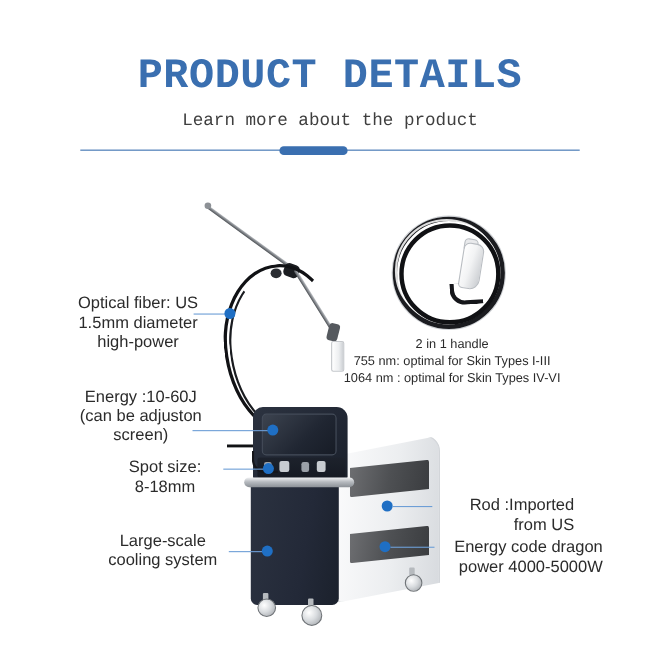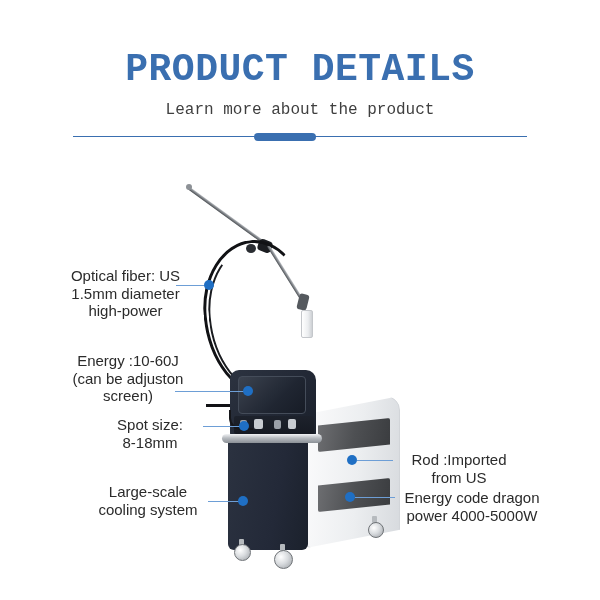--- a/index.html
+++ b/index.html
@@ -77,21 +77,21 @@
   }
 
   
   .callout {
     position: absolute;
     font-family: "Liberation Sans", sans-serif;
     font-size: 15px;
     line-height: 17.5px;
     color: #2b2b2b;
   }
-  .callout.right-al { text-align: center; }
+  .callout.right-al { text-align: right; }
   .callout.left-al  { text-align: center; }
 
   
   .leader {
     position: absolute;
     height: 1.3px;
     background: #6d9ed6;
   }
   .dot {
     position: absolute;
@@ -378,20 +378,33 @@
 
   <div id="header">
     <div id="title">PRODUCT DETAILS</div>
     <div id="subtitle">Learn more about the product</div>
     <div id="divider-wrap">
       <div id="divider-line"></div>
       <div id="divider-knob"></div>
     </div>
   </div>
 
+  <div id="handle-group">
+    <div id="coil-outer" class="coil"></div>
+    <div id="coil-gloss" class="coil"></div>
+    <div id="coil-inner" class="coil"></div>
+    <div id="handpiece-tip"></div>
+    <div id="handpiece"></div>
+    <div id="handpiece-cable"></div>
+    <div id="handle-caption">
+      <div>2 in 1 handle</div>
+      <div>755 nm: optimal for Skin Types I-III</div>
+      <div>1064 nm : optimal for Skin Types IV-VI</div>
+    </div>
+  </div>
 
   <div id="machine">
 
     <div id="arm-rod"></div>
     <div id="arm-rod-tip"></div>
     <div id="arm-joint2"></div>
     <div id="arm-joint"></div>
     <div id="arm-rod2"></div>
     <div id="arm-joint3"></div>
     <div id="arm-white-post"></div>

